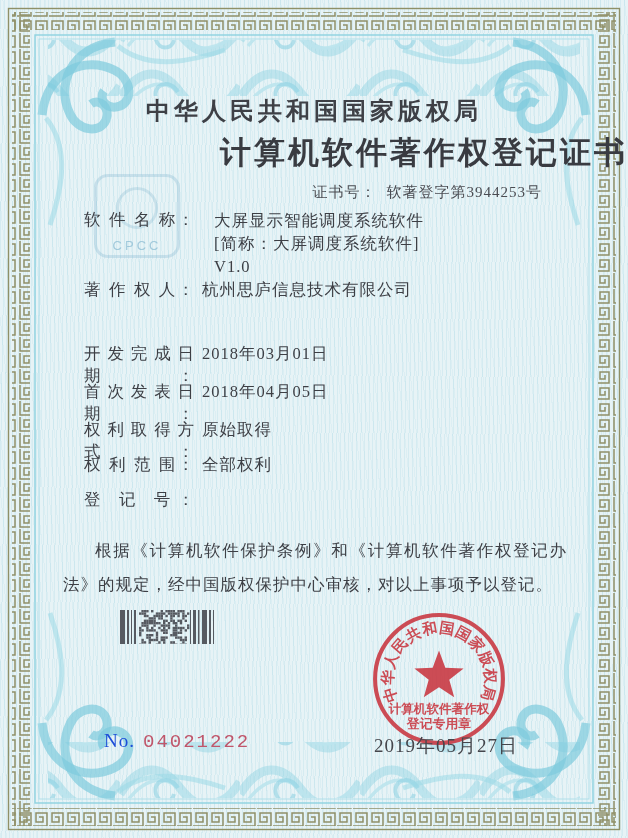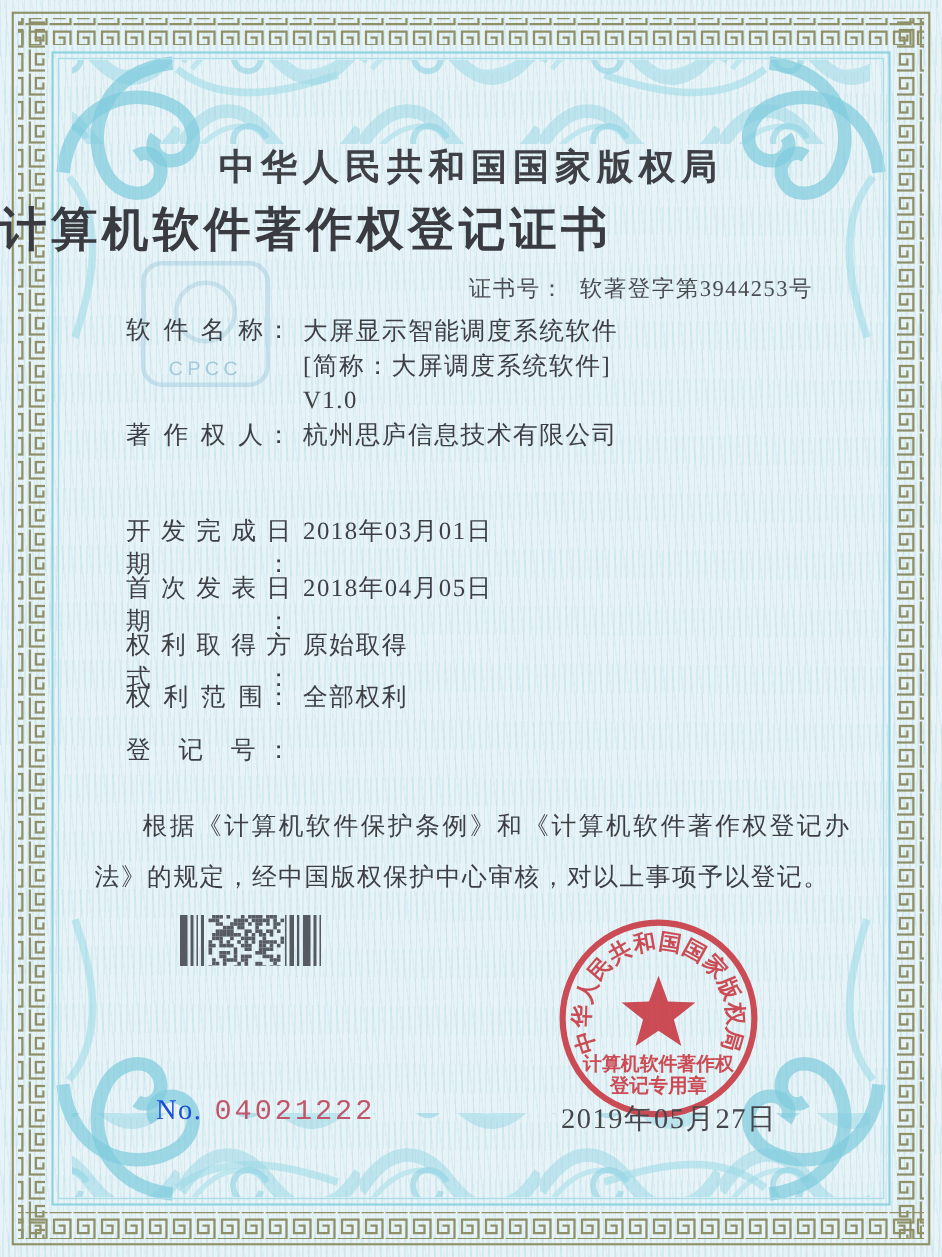--- a/index.html
+++ b/index.html
@@ -14,29 +14,29 @@
   .page::before{
     content:"";position:absolute;inset:0;pointer-events:none;
     background:
       repeating-linear-gradient(91deg, rgba(120,195,215,.16) 0 1px, transparent 1px 4px),
       repeating-linear-gradient(84deg, rgba(120,195,215,.10) 0 1px, transparent 1px 6px);
   }
   .border-svg{position:absolute;inset:0;pointer-events:none;}
   .abs{position:absolute;}
   .title1{left:0;right:0;top:95px;text-align:center;font-size:24px;font-weight:700;
           letter-spacing:4px;color:#3e4046;}
-  .title2{left:0;right:0;top:132px;text-align:left;font-size:31px;font-weight:700;
+  .title2{left:0;right:0;top:132px;text-align:right;font-size:31px;font-weight:700;
           letter-spacing:3px;color:#393b41;}
   .certno{top:183px;right:86px;font-size:15px;color:#4a4c52;letter-spacing:1px;}
   .certno .v{margin-left:10px;}
   .row{left:84px;display:flex;align-items:flex-start;font-size:16.5px;color:#3d3f45;}
   .flabel{display:inline-block;width:110px;min-width:110px;
           text-align:justify;text-align-last:justify;letter-spacing:0;}
   .fval{margin-left:8px;letter-spacing:1px;white-space:nowrap;}
-  .fval .line{line-height:23px;}
+  .fval .line{line-height:23px;margin-left:12px;}
   .para{left:63px;top:534px;width:504px;font-size:16.5px;line-height:34px;
         text-indent:32px;text-align:justify;color:#3d3f45;letter-spacing:1px;}
   .watermark{left:94px;top:174px;width:80px;height:78px;border:3px solid rgba(125,180,205,.30);
         border-radius:14px;display:flex;flex-direction:column;align-items:center;
         justify-content:flex-end;pointer-events:none;}
   .watermark .wm-circle{position:absolute;top:10px;left:19px;width:36px;height:36px;
         border:3px solid rgba(125,180,205,.28);border-radius:50%;}
   .watermark .wm-text{font-family:"Liberation Sans",sans-serif;font-size:13px;
         letter-spacing:3px;color:rgba(110,170,198,.55);margin-bottom:2px;}
   .barcode{left:120px;top:610px;width:95px;height:34px;}

